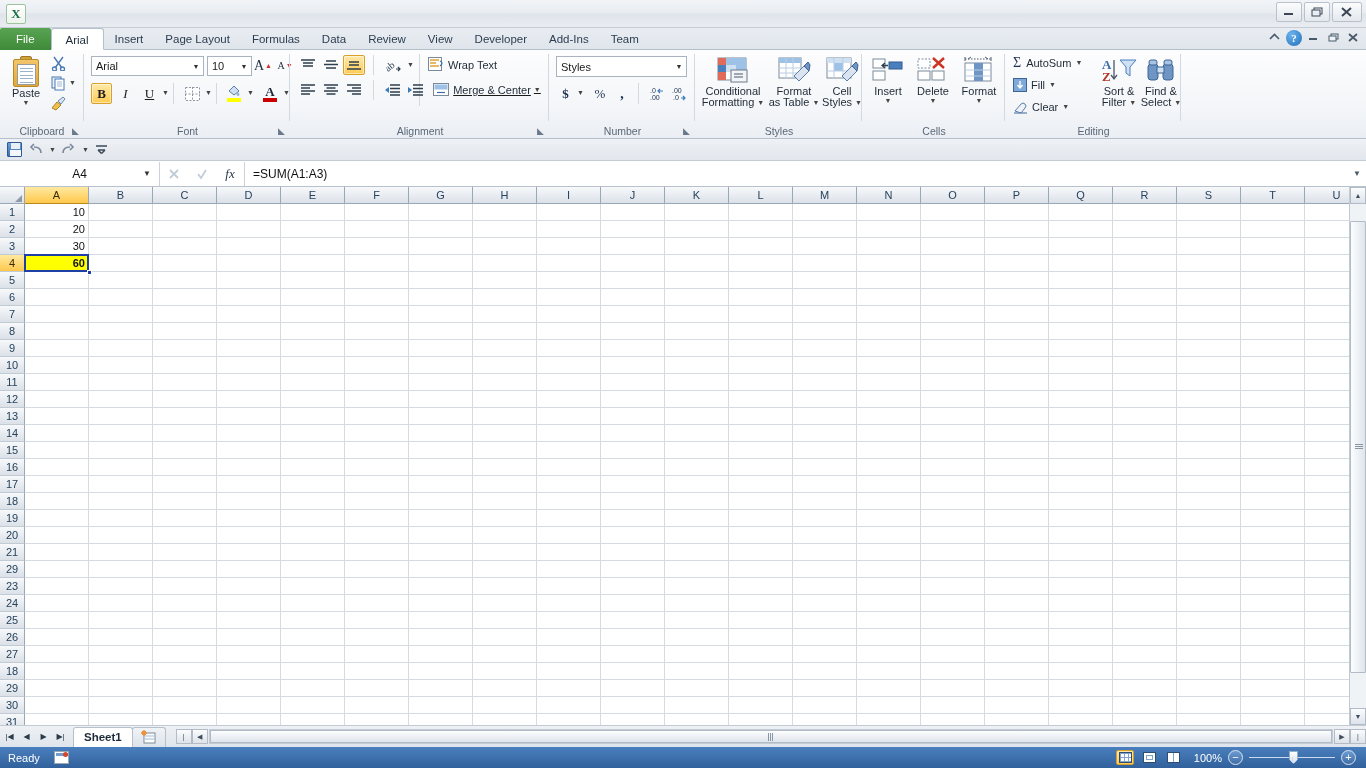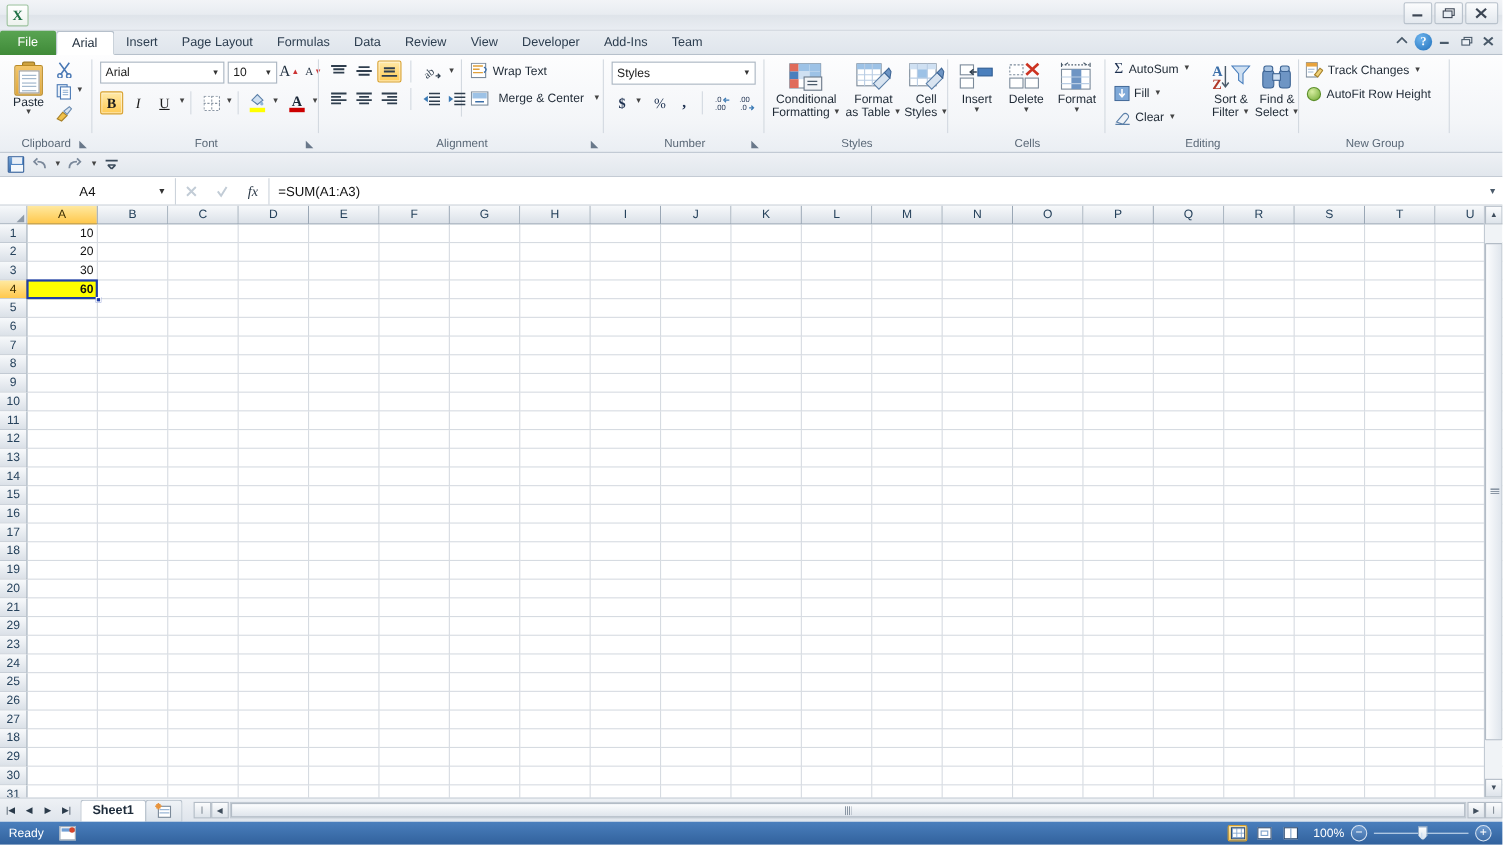--- a/index.html
+++ b/index.html
@@ -558,21 +558,21 @@
           <path d="M5,4 L1,7 L5,10 Z" fill="#3b7ab5"></path>
         </svg>
       </div>
       <div class="sqbtn" style="left:113px;top:30px;width:22px;height:20px;">
         <svg width="17" height="14">
           <path d="M6,2 H16 M6,5.5 H16 M6,9 H16 M6,12 H16" stroke="#2f3e4e" stroke-width="1.4"></path>
           <path d="M1,4 L5,7 L1,10 Z" fill="#3b7ab5"></path>
         </svg>
       </div>
 
-      <div class="sqbtn" style="left:136px;top:29px;width:120px;height:21px;justify-content:space-between;">
+      <div class="sqbtn" style="left:136px;top:29px;width:120px;height:21px;justify-content:center;text-decoration:underline;">
         <svg width="17" height="14" style="margin-right:3px;">
           <rect x="0.5" y="0.5" width="15" height="12" fill="#fff" stroke="#7b8a9a"></rect>
           <rect x="1.5" y="1.5" width="13" height="5" fill="#9dc2e6"></rect>
           <path d="M4,9.5 h8" stroke="#3a6ea8" stroke-width="1.2"></path>
         </svg>
         <span class="btnlabel">Merge &amp; Center</span>
         <span class="caret" style="margin-left:3px;">▼</span>
       </div>
 
       <div class="glabel">Alignment</div>
@@ -756,40 +756,20 @@
         <div class="lbl" style="display:flex;align-items:center;gap:3px;">
           <span>Select</span>
           <span class="caret">▼</span>
         </div>
       </div>
 
       <div class="glabel">Editing</div>
       <div class="gsep"></div>
     </div>
 
-    <div class="rgroup" style="left:1182px;width:136px;">
-      <div class="sqbtn" style="left:2px;top:4px;width:130px;height:19px;justify-content:flex-start;">
-        <svg width="16" height="15" style="margin:0 4px 0 2px;">
-          <rect x="0.5" y="1" width="10" height="13" fill="#fff" stroke="#7b8a9a"></rect>
-          <rect x="0.5" y="1" width="10" height="3.5" fill="#e8a33d"></rect>
-          <path d="M2,7 h6 M2,9.5 h5" stroke="#9bb7d6" stroke-width="1"></path>
-          <path d="M8,12 L13,6 L15.5,8 L11,14 Z" fill="#f0d27a" stroke="#a8822a"></path>
-        </svg>
-        <span class="btnlabel">Track Changes</span>
-        <span class="caret" style="margin-left:4px;">▼</span>
-      </div>
-      <div class="sqbtn" style="left:2px;top:26px;width:130px;height:19px;justify-content:flex-start;">
-        <span style="width:13px;height:13px;border-radius:50%;margin:0 5px 0 3px;
-                     background:radial-gradient(circle at 35% 30%,#d6eda0,#6fa832);
-                     border:1px solid #5c8f2a;display:inline-block;"></span>
-        <span class="btnlabel">AutoFit Row Height</span>
-      </div>
-      <div class="glabel">New Group</div>
-      <div class="gsep"></div>
-    </div>
 
   </div>
 
   <div class="qat">
     <div class="qat-btn">
         <span class="save-ic"></span>
       </div>
     <div class="qat-btn">
       <svg width="15" height="13">
           <path d="M12,10 q0,-6 -7,-6 M5,1 L2,4 L5,7" stroke="#7a889a" stroke-width="1.6" fill="none"></path>

